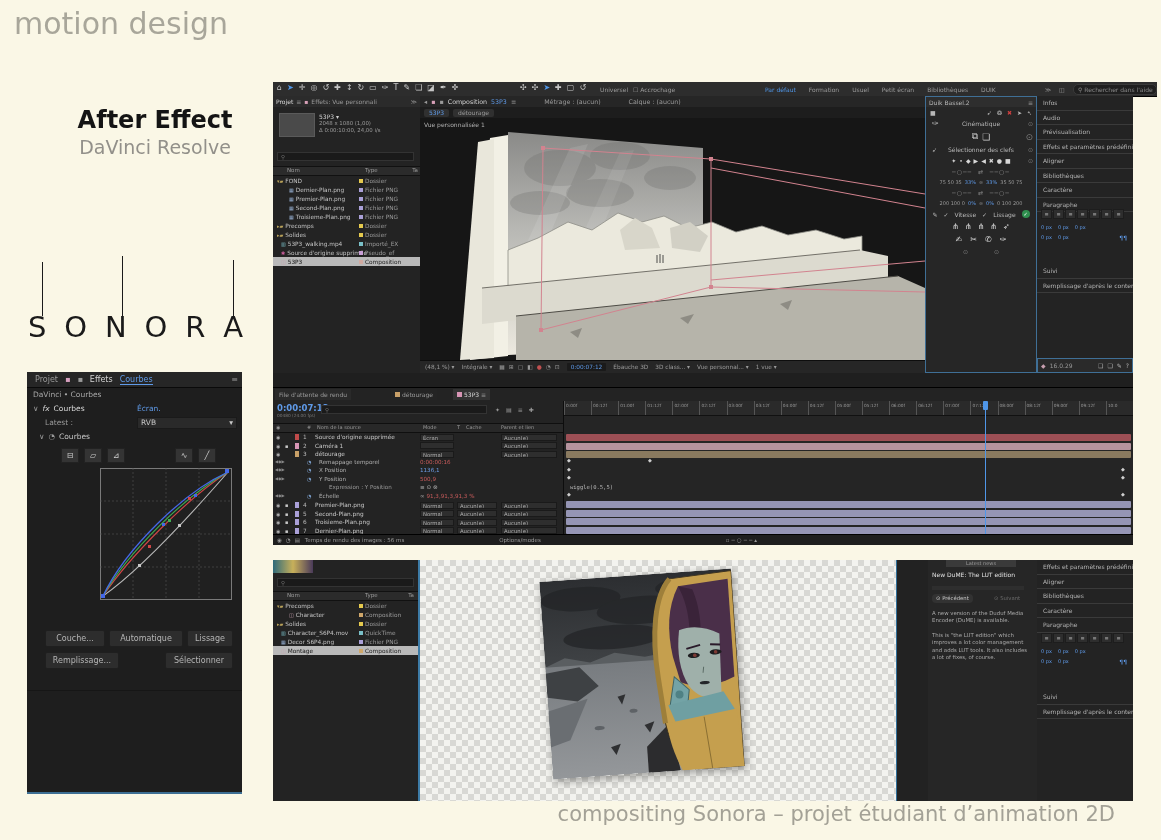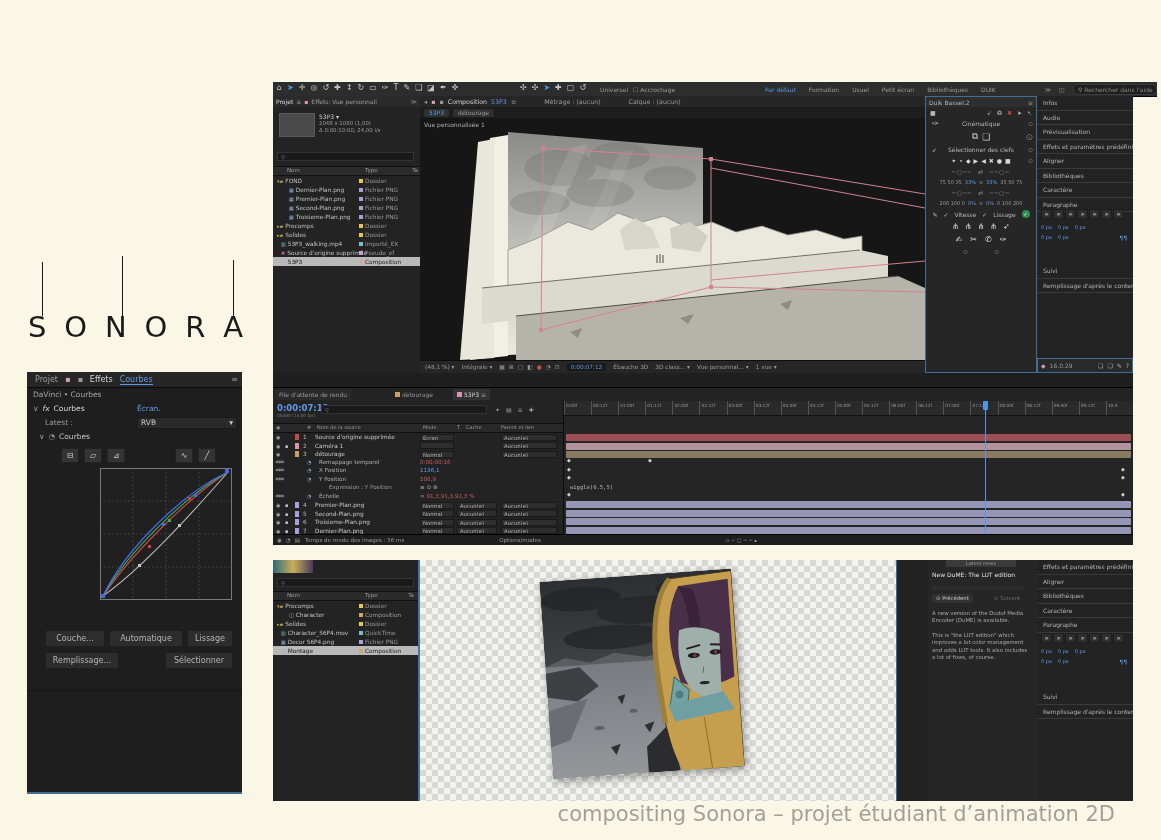--- a/index.html
+++ b/index.html
@@ -88,22 +88,25 @@
   .news{position:absolute;left:655px;top:0;width:109px;height:241px;background:#262626;border-right:1px solid #0d0d0d;color:#a8a8a8}
   .r2col{position:absolute;left:764px;top:0;width:96px;height:241px;background:#232323}
   .caption{position:absolute;left:500px;top:802px;width:615px;text-align:right;
            font-size:21px;color:#a3a196}
   .newsbtn{position:absolute;height:9px;line-height:9px;border-radius:4px;font-size:5.3px;padding:0 4px}
 </style>
 </head>
 <body>
 
 <div class="title-row">
+  <span class="big-sub">motion design</span>
 </div>
 <div class="tools-block">
+  <div class="tool1">After Effect</div>
+  <div class="tool2">DaVinci Resolve</div>
 </div>
 
 <div class="logo-line" style="left:42px;top:262px;height:54px"></div>
 <div class="logo-line" style="left:122px;top:256px;height:62px"></div>
 <div class="logo-line" style="left:233px;top:260px;height:57px"></div>
 <div class="logo-letters">
   <span>S</span>
     <span>O</span>
     <span>N</span>
     <span>O</span>

